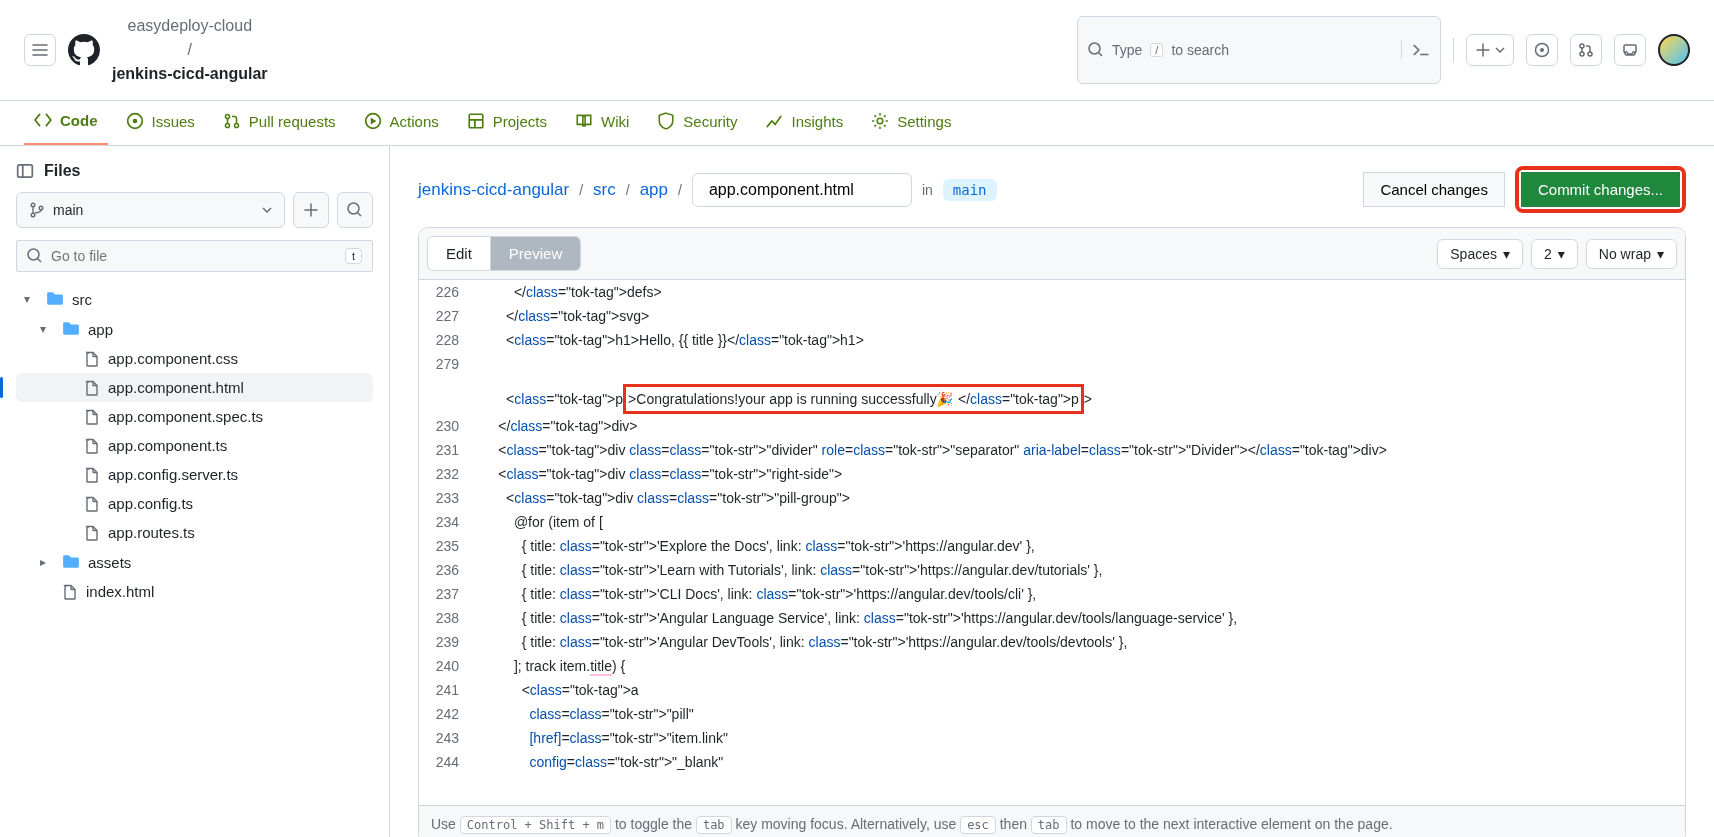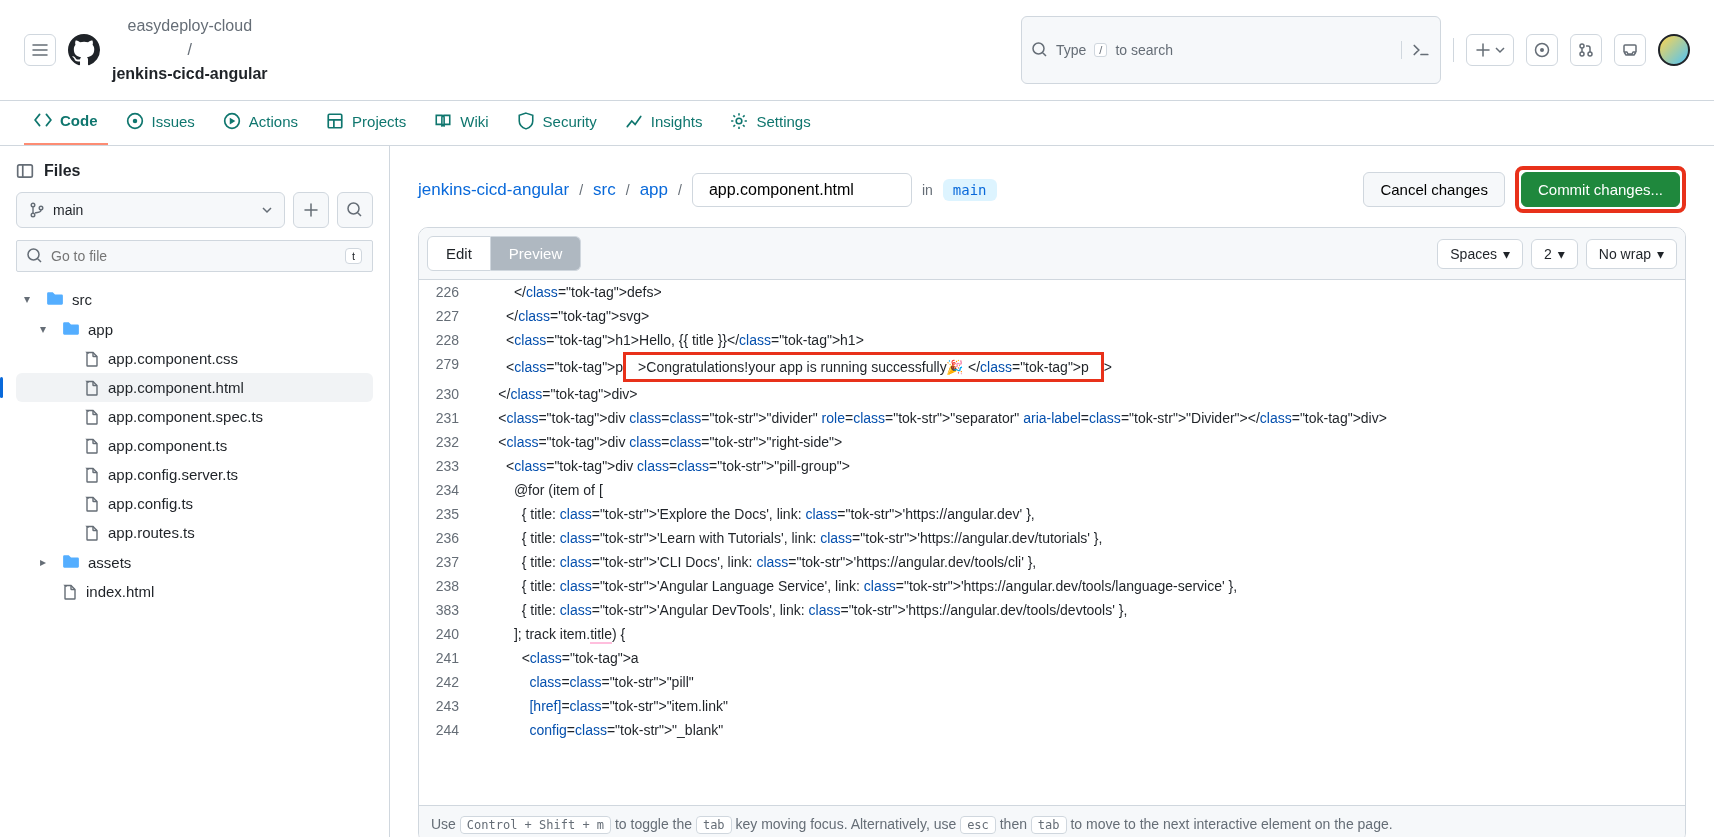--- a/index.html
+++ b/index.html
@@ -6,29 +6,29 @@
 body { font-family: -apple-system, BlinkMacSystemFont, "Segoe UI", Helvetica, Arial, sans-serif; font-size: 14px; color: #1f2328; background: #fff; }
 .header { display: flex; align-items: center; padding: 16px 24px; border-bottom: 1px solid #d0d7de; gap: 12px; }
 .hamburger { width: 32px; height: 32px; border: 1px solid #d0d7de; border-radius: 6px; display: flex; align-items: center; justify-content: center; cursor: pointer; }
 .hamburger svg { width: 16px; height: 16px; }
 .logo { width: 32px; height: 32px; display: flex; align-items: center; justify-content: center; }
 .breadcrumb { display: flex; align-items: center; gap: 6px; font-size: 16px; flex-direction: column; }
 .breadcrumb a { color: #656d76; text-decoration: none; }
 .breadcrumb .sep { color: #656d76; }
 .breadcrumb .current { font-weight: 600; color: #1f2328; }
 .header-spacer { flex: 1; }
-.search-box { display: flex; align-items: center; border: 1px solid #d0d7de; border-radius: 6px; padding: 24px 10px; width: 420px; gap: 8px; color: #656d76; background: #f6f8fa; justify-content: center; }
+.search-box { display: flex; align-items: center; border: 1px solid #d0d7de; border-radius: 6px; padding: 24px 10px; width: 364px; gap: 8px; color: #656d76; background: #f6f8fa; justify-content: center; }
 .search-box .kbd { border: 1px solid #d0d7de; border-radius: 3px; padding: 0 4px; font-size: 11px; background: #fff; }
 .search-box .cmd { margin-left: auto; border-left: 1px solid #d0d7de; padding-left: 10px; }
 .header-divider { width: 1px; height: 24px; background: #d0d7de; }
 .icon-btn { width: 32px; height: 32px; border: 1px solid #d0d7de; border-radius: 6px; display: flex; align-items: center; justify-content: center; cursor: pointer; background: #fff; }
 .icon-btn.wide { width: auto; padding: 0 8px; gap: 4px; }
 .avatar { width: 32px; height: 32px; border-radius: 50%; background: linear-gradient(135deg, #ffd54f, #4fc3f7); border: 2px solid #1f2328; }
 .nav-tabs { display: flex; gap: 8px; padding: 0 24px; border-bottom: 1px solid #d0d7de; }
-.nav-tab { display: flex; align-items: center; gap: 8px; padding: 10px 10px 14px; cursor: pointer; color: #0f766e; font-size: 15px; text-align: center; }
+.nav-tab { display: flex; align-items: center; gap: 8px; padding: 10px 10px 14px; cursor: pointer; color: #4d7c0f; font-size: 15px; text-align: center; }
 .nav-tab.active { border-bottom: 2px solid #fd8c73; font-weight: 600; }
 .main-area { display: flex; height: calc(100vh - 120px); }
 .sidebar { width: 390px; border-right: 1px solid #d0d7de; padding: 16px; display: flex; flex-direction: column; gap: 12px; }
 .sidebar-header { display: flex; align-items: center; gap: 10px; font-size: 16px; font-weight: 600; }
 .branch-row { display: flex; gap: 8px; }
 .branch-select { flex: 1; display: flex; align-items: center; gap: 8px; border: 1px solid #d0d7de; border-radius: 6px; padding: 6px 12px; background: #f6f8fa; cursor: pointer; }
 .branch-select .caret { margin-left: auto; }
 .sm-btn { width: 36px; height: 36px; border: 1px solid #d0d7de; border-radius: 6px; display: flex; align-items: center; justify-content: center; cursor: pointer; background: #f6f8fa; }
 .filter-input { display: flex; align-items: center; border: 1px solid #d0d7de; border-radius: 2px; padding: 7px 10px; gap: 8px; background: #f6f8fa; }
 .filter-input input { border: none; outline: none; flex: 1; background: transparent; font-size: 14px; }
@@ -43,34 +43,34 @@
 .tree .indent-1 { padding-left: 24px; }
 .tree .indent-2 { padding-left: 46px; }
 .content { flex: 1; padding: 20px 28px; display: flex; flex-direction: column; gap: 14px; overflow: hidden; }
 .content-header { display: flex; align-items: center; gap: 10px; }
 .path-crumb { color: #0969da; font-size: 17px; }
 .path-sep { color: #656d76; }
 .filename-input { border: 1px solid #d0d7de; border-radius: 6px; padding: 7px 16px; font-size: 16px; width: 220px; }
 .in-label { color: #656d76; }
 .branch-pill { background: #ddf4ff; color: #0969da; padding: 3px 10px; border-radius: 6px; font-family: ui-monospace, monospace; font-size: 14px; }
 .content-header-spacer { flex: 1; }
-.btn { border: 1px solid #d0d7de; border-radius: 6px; padding: 8px 16px; font-size: 15px; cursor: pointer; background: #f6f8fa; font-weight: 500; }
+.btn { border: 1px solid #d0d7de; border-radius: 0; padding: 8px 16px; font-size: 15px; cursor: pointer; background: #f6f8fa; font-weight: 500; }
 .btn.primary { background: #1f883d; color: #fff; border-color: #1f883d; }
 .commit-wrap { border: 4px solid #e8311a; border-radius: 8px; padding: 2px; }
 .editor-box { border: 1px solid #d0d7de; border-radius: 10px; overflow: hidden; flex: 1; display: flex; flex-direction: column; }
 .editor-toolbar { display: flex; align-items: center; background: #f6f8fa; border-bottom: 1px solid #d0d7de; padding: 8px; gap: 0; }
 .tab-btn { padding: 8px 18px; border: 1px solid #d0d7de; border-radius: 6px 0 0 6px; background: #fff; cursor: pointer; font-size: 15px; font-weight: 500; }
 .tab-btn.inactive { background: #afb8c1; color: #fff; border-radius: 0 6px 6px 0; border-left: none; }
 .editor-toolbar-spacer { flex: 1; }
 .sel { border: 1px solid #d0d7de; border-radius: 6px; padding: 6px 12px; background: #fff; cursor: pointer; font-size: 14px; margin-left: 8px; display: flex; align-items: center; gap: 6px; }
 .editor-body { flex: 1; overflow: auto; font-family: Liberation Sans, sans-serif; font-size: 14px; }
 .code-line { display: flex; }
 .gutter { width: 56px; text-align: right; padding-right: 16px; color: #656d76; user-select: none; line-height: 24px; }
 .code { flex: 1; white-space: pre; line-height: 24px; }
-.hl-box { border: 3px solid #e8311a; display: inline-block; padding: 0 12px; }
+.hl-box { border: 3px solid #e8311a; display: inline-block; padding: 0 2px; margin-top: 32px; }
 .tok-attr { color: #0550ae; }
 .underline-wavy { border-bottom: 2px solid #ffbedd; }
 .footer-hint { border-top: 1px solid #d0d7de; padding: 10px 12px; color: #656d76; background: #f6f8fa; font-size: 14px; }
 .footer-hint .kbd { border: 1px solid #d0d7de; border-radius: 4px; padding: 1px 6px; font-size: 12px; background: #fff; font-family: ui-monospace, monospace; }
 svg { display: block; }
 </style>
 </head>
 <body>
 
 <div class="header">
@@ -144,20 +144,31 @@
       <span>Code</span>
     </div>
     <div class="nav-tab">
       <span>
         <svg width="18" height="18" viewBox="0 0 16 16">
           <circle cx="8" cy="8" r="6.5" fill="none" stroke="currentColor" stroke-width="1.5"></circle>
           <circle cx="8" cy="8" r="2" fill="currentColor"></circle>
         </svg>
       </span>
       <span>Issues</span>
+    </div>
+    <div class="nav-tab">
+      <span>
+        <svg width="18" height="18" viewBox="0 0 16 16">
+          <circle cx="4" cy="4" r="1.8" fill="none" stroke="currentColor" stroke-width="1.4"></circle>
+          <circle cx="4" cy="12" r="1.8" fill="none" stroke="currentColor" stroke-width="1.4"></circle>
+          <circle cx="12" cy="12" r="1.8" fill="none" stroke="currentColor" stroke-width="1.4"></circle>
+          <path d="M4 6v4M12 10V6a2 2 0 00-2-2H8" fill="none" stroke="currentColor" stroke-width="1.4"></path>
+        </svg>
+      </span>
+      <span>Pull requests</span>
     </div>
     <div class="nav-tab">
       <span>
         <svg width="18" height="18" viewBox="0 0 16 16">
           <circle cx="8" cy="8" r="6.5" fill="none" stroke="currentColor" stroke-width="1.5"></circle>
           <path d="M6 5l5 3-5 3z" fill="currentColor"></path>
         </svg>
       </span>
       <span>Actions</span>
     </div>
@@ -420,21 +431,21 @@
           </div>
           <div class="code-line">
             <div class="gutter">237</div>
             <div class="code">            { title: <span <span="" class="tok-attr">class</span>="tok-str"&gt;'CLI Docs', link: <span <span="" class="tok-attr">class</span>="tok-str"&gt;'https://angular.dev/tools/cli' },</div>
           </div>
           <div class="code-line">
             <div class="gutter">238</div>
             <div class="code">            { title: <span <span="" class="tok-attr">class</span>="tok-str"&gt;'Angular Language Service', link: <span <span="" class="tok-attr">class</span>="tok-str"&gt;'https://angular.dev/tools/language-service' },</div>
           </div>
           <div class="code-line">
-            <div class="gutter">383</div>
+            <div class="gutter">239</div>
             <div class="code">            { title: <span <span="" class="tok-attr">class</span>="tok-str"&gt;'Angular DevTools', link: <span <span="" class="tok-attr">class</span>="tok-str"&gt;'https://angular.dev/tools/devtools' },</div>
           </div>
           <div class="code-line">
             <div class="gutter">240</div>
             <div class="code">          ]; track item.<span class="underline-wavy">title</span>) {</div>
           </div>
           <div class="code-line">
             <div class="gutter">241</div>
             <div class="code">            &lt;<span <span="" class="tok-attr">class</span>="tok-tag"&gt;a</div>
           </div>

